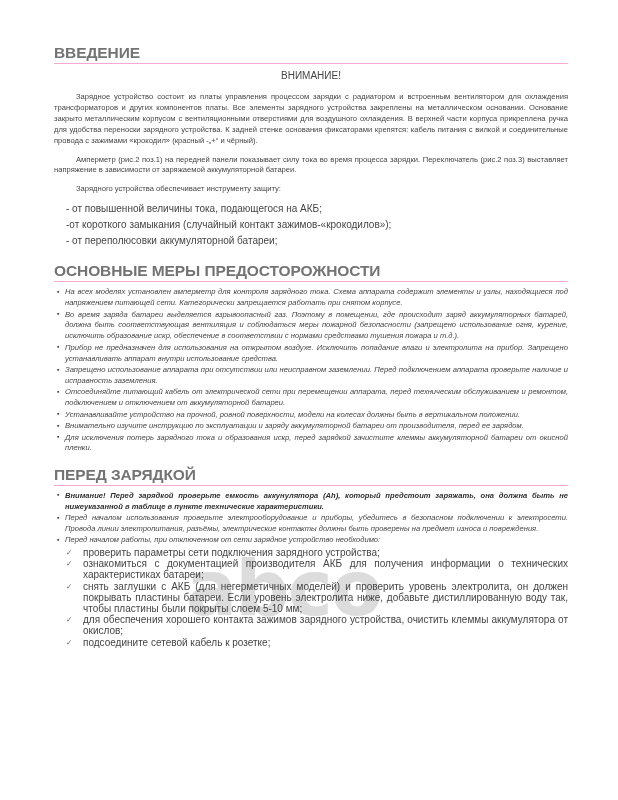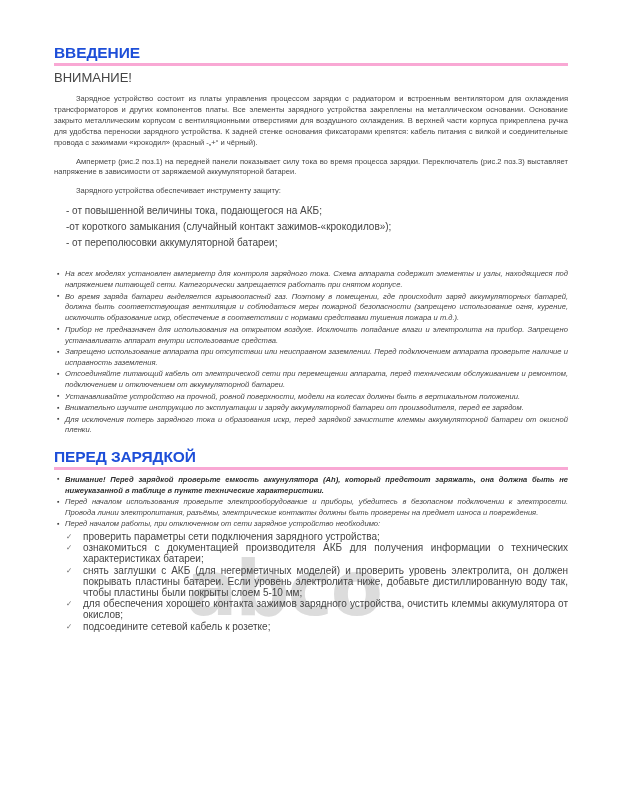--- a/index.html
+++ b/index.html
@@ -57,23 +57,23 @@
 
   
   h1.section-title {
     margin: 0;
     padding: 0 0 2px 0;
     font-family: "Liberation Sans Narrow", "Liberation Sans", sans-serif;
     font-size: 15.5px;
     font-weight: bold;
     line-height: 17px;
     letter-spacing: -0.1px;
-    color: #1d4ed8;
+    color: #737373;
     text-transform: uppercase;
-    border-bottom: 3px solid #f9a8d4;
+    border-bottom: 1px solid #f9a8d4;
     position: relative;
     z-index: 2;
   }
   .sec-gap-intro { height: 6px; }
 
   
   .para {
     position: relative;
     z-index: 2;
     margin: 0;
@@ -86,23 +86,24 @@
   .para.lead { text-indent: 22px; }
   .para.nowrap-last { text-align: left; }
 
   .sp2 { height: 5px; }
   .sp3 { height: 8px; }
   .sp4 { height: 11px; }
 
   .attention {
     position: relative;
     z-index: 2;
-    font-size: 13px;
+    font-size: 10px;
     line-height: 11px;
     color: #454545;
+    text-align: center;
   }
 
   .dash-item {
     position: relative;
     z-index: 2;
     font-size: 10px;
     line-height: 11px;
     color: #454545;
     padding-left: 12px;
     margin-bottom: 5px;
@@ -193,20 +194,21 @@
     <div class="sp3"></div>
     <p class="para lead nowrap-last">Зарядного устройства обеспечивает инструменту защиту:</p>
 
     <div class="sp3"></div>
     <div class="dash-item">- от повышенной величины тока, подающегося на АКБ;</div>
     <div class="dash-item">-от короткого замыкания (случайный контакт зажимов-«крокодилов»);</div>
     <div class="dash-item">- от переполюсовки аккумуляторной батареи;</div>
 
     <div class="sp4"></div>
 
+    <h1 class="section-title">ОСНОВНЫЕ МЕРЫ ПРЕДОСТОРОЖНОСТИ</h1>
     <div class="sp2"></div>
     <ul class="bullet-list">
       <li>На всех моделях установлен амперметр для контроля зарядного тока. Схема аппарата содержит элементы и узлы, находящиеся под напряжением питающей сети. Категорически запрещается работать при снятом корпусе.</li>
       <li>Во время заряда батареи выделяется взрывоопасный газ. Поэтому в помещении, где происходит заряд аккумуляторных батарей, должна быть соответствующая вентиляция и соблюдаться меры пожарной безопасности (запрещено использование огня, курение, исключить образование искр, обеспечение в соответствии с нормами средствами тушения пожара и т.д.).</li>
       <li>Прибор не предназначен для использования на открытом воздухе. Исключить попадание влаги и электролита на прибор. Запрещено устанавливать аппарат внутри использование средства.</li>
       <li>Запрещено использование аппарата при отсутствии или неисправном заземлении. Перед подключением аппарата проверьте наличие и исправность заземления.</li>
       <li>Отсоединяйте питающий кабель от электрической сети при перемещении аппарата, перед техническим обслуживанием и ремонтом, подключением и отключением от аккумуляторной батареи.</li>
       <li>Устанавливайте устройство на прочной, ровной поверхности, модели на колесах должны быть в вертикальном положении.</li>
       <li>Внимательно изучите инструкцию по эксплуатации и заряду аккумуляторной батареи от производителя, перед ее зарядом.</li>
       <li>Для исключения потерь зарядного тока и образования искр, перед зарядкой зачистите клеммы аккумуляторной батареи от окисной пленки.</li>

